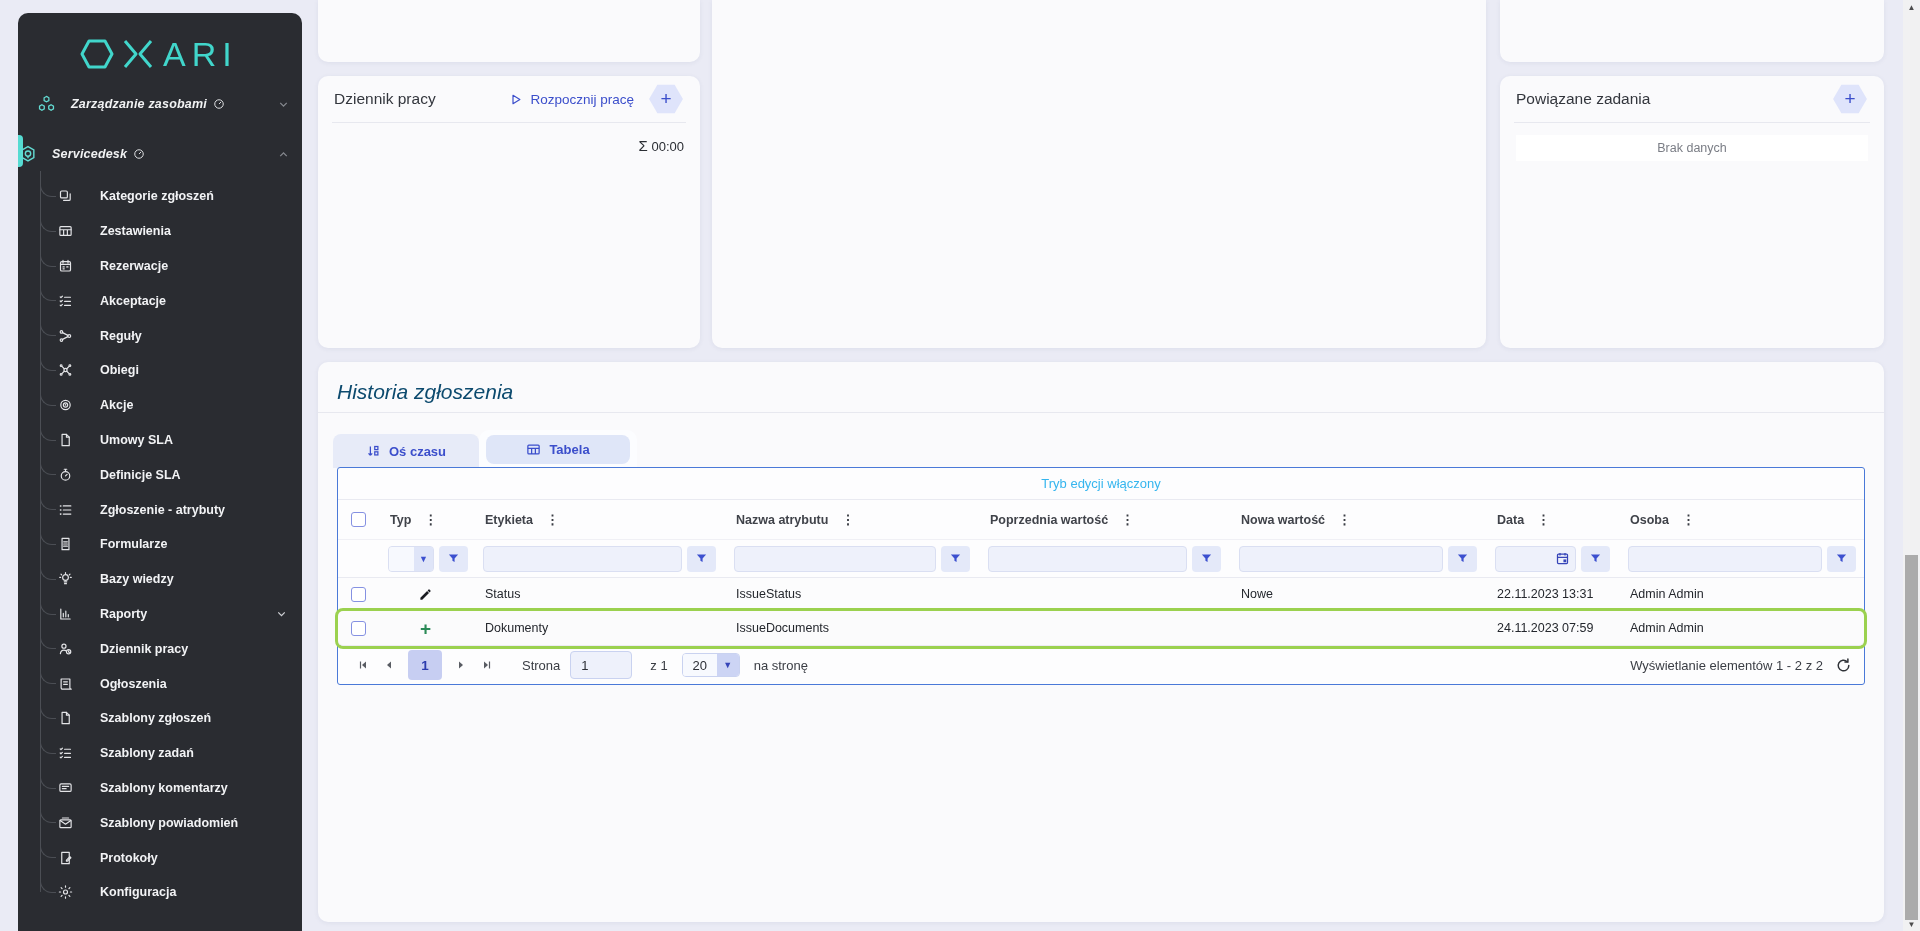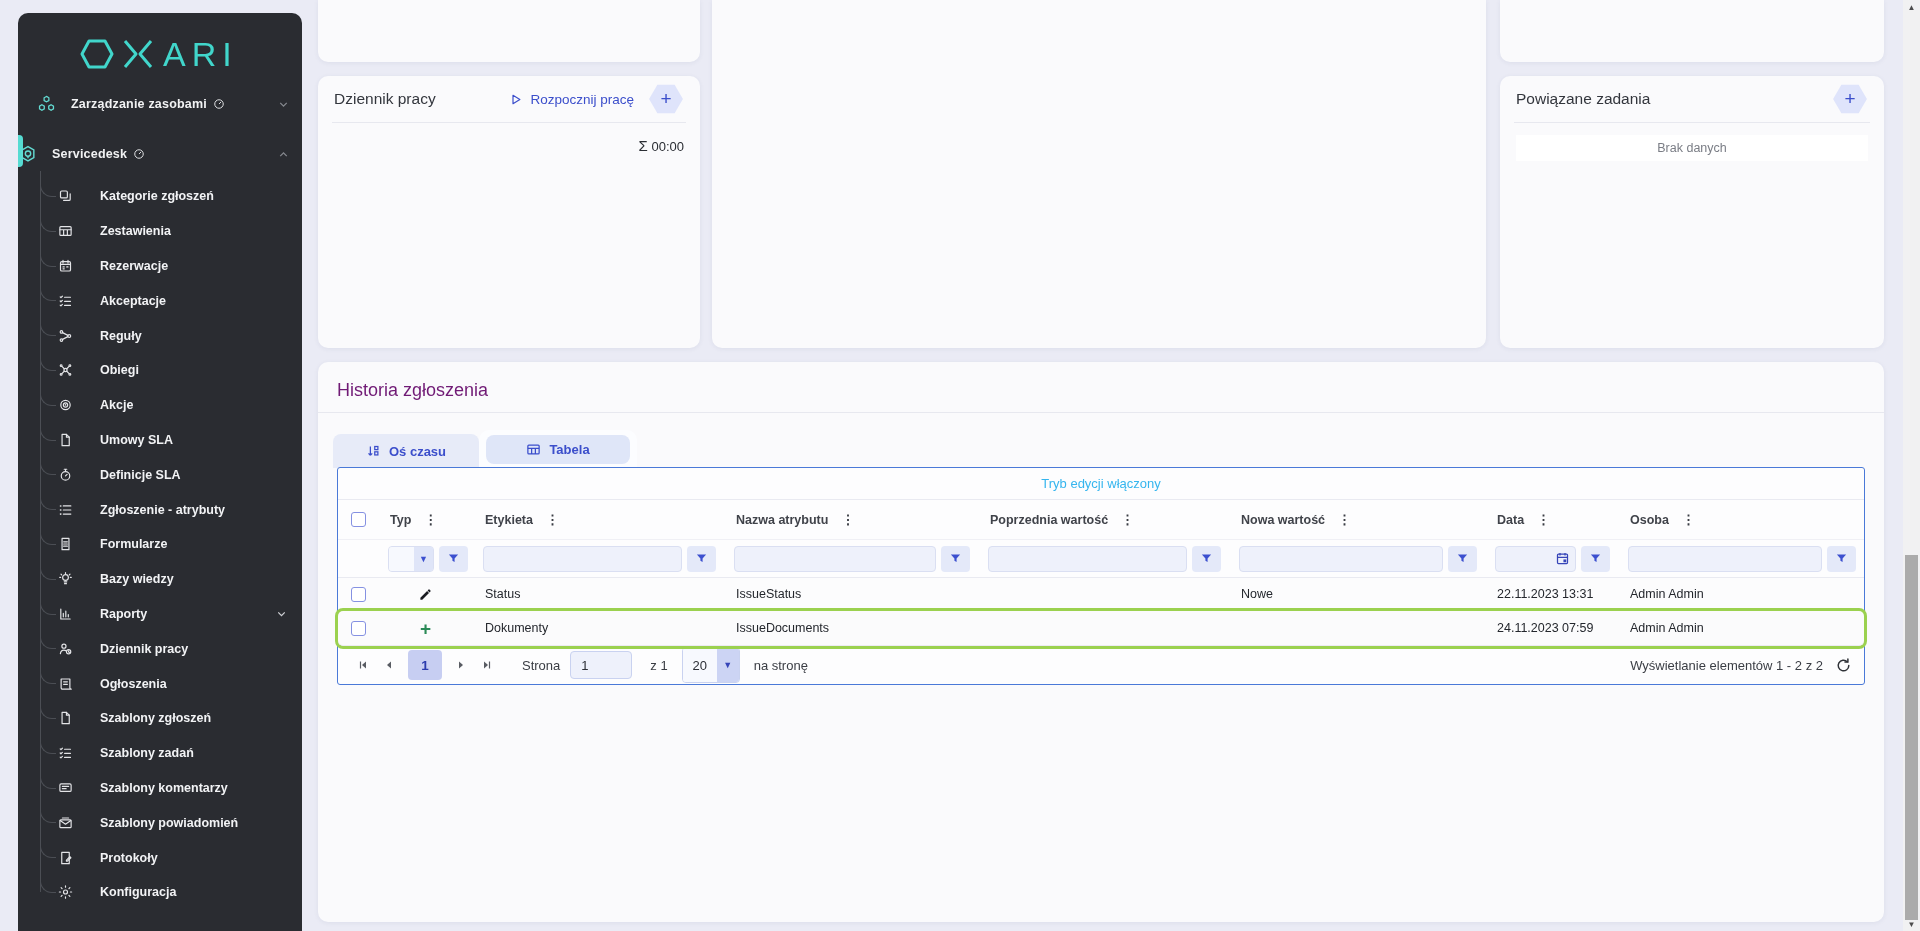--- a/index.html
+++ b/index.html
@@ -7,21 +7,21 @@
   body { background:#eaebf5; font-family:"Liberation Sans", sans-serif; position:relative; color:#2c2f36; }
 
   
   .sidebar { position:absolute; left:18px; top:13px; width:284px; height:918px;
              background:#2a2c31; border-radius:10px 10px 0 0; z-index:5; }
   .logo { position:absolute; top:20px; left:0; width:100%; text-align:center; }
   .side-section { position:absolute; left:0; width:100%; height:38px; display:flex; align-items:center; color:#f1f2f3; font-size:12.5px; font-weight:700; }
   .sec-1 { top:72px; padding-left:19px; }
   .sec-2 { top:122px; }
   .sec-icon { width:24px; display:flex; color:#63dcd3; }
-  .sec-label { margin-left:10px; letter-spacing:.2px; }
+  .sec-label { margin-left:10px; letter-spacing:.2px;font-style:italic; }
   .gauge { margin-left:6px; display:flex; color:#dfe1e3; }
   .s-chevR { position:absolute; right:12px; display:flex; color:#85888e; }
   .active-bar { position:absolute; left:0; top:122px; width:5px; height:32px; background:#56dbd2; border-radius:0 4px 4px 0; }
 
   .submenu { position:absolute; top:166px; left:0; right:0; }
   .submenu-line { position:absolute; left:22px; top:-6px; bottom:18px; border-left:1px solid #4b4e54; }
   .side-item { position:relative; height:34.8px; cursor:pointer; }
   .side-item::before { content:''; position:absolute; left:22px; top:-8px; width:15px; height:25px;
        border-left:1px solid #4b4e54; border-bottom:1px solid #4b4e54; border-bottom-left-radius:12px; }
   .side-item .s-icon { position:absolute; left:40px; top:50%; transform:translateY(-50%); display:flex; color:#e3e4e7; z-index:2; }
@@ -40,21 +40,21 @@
   .card-divider { border-bottom:1px solid #e7e8ef; margin:0 14px; }
   .hexbtn { width:36px; height:31px; background:#dfe4fb; color:#3b4ecb; font-size:19px; display:flex; align-items:center; justify-content:center;
             clip-path:polygon(26% 4%, 74% 4%, 97% 50%, 74% 96%, 26% 96%, 3% 50%); cursor:pointer; }
   .start-link { display:flex; align-items:center; gap:7px; color:#3b4ecb; font-size:13.5px; cursor:pointer; margin-left:auto; margin-right:14px; }
   .sum-row { text-align:right; padding:14px 16px 0 0; font-size:13px; color:#2a2d33; }
   .sum-row .sigma { font-size:15px; }
   .empty-strip { margin:12px 16px 0 16px; height:26px; background:#ffffff; display:flex; align-items:center; justify-content:center;
                  font-size:12.5px; color:#7a7d85; }
 
   
-  .hist-title { position:absolute; top:18px; left:19px; font-size:18px; color:#701a75; }
+  .hist-title { position:absolute; top:18px; left:19px; font-size:21px; color:#0c4a6e;font-style:italic; }
   .hist-divider { position:absolute; top:50px; left:0; right:0; border-bottom:1px solid #e7e8ef; }
   .tabs { position:absolute; top:68px; left:15px; display:flex; align-items:flex-end; }
   .tab-plain { width:146px; height:34px; background:#e7ebf8; border-radius:8px 8px 0 0; display:flex; align-items:center; justify-content:center;
                gap:8px; color:#3b4ecb; font-size:13px; font-weight:700; cursor:pointer; }
   .tab-activewrap { width:158px; height:38px; background:#fcfdff; border-radius:10px 10px 0 0; display:flex; align-items:center; justify-content:center; cursor:pointer; }
   .tab-activepill { width:144px; height:29px; background:#dfe6f8; border-radius:8px; display:flex; align-items:center; justify-content:center;
                     gap:8px; color:#3b4ecb; font-size:13px; font-weight:700; }
 
   .htable { position:absolute; top:105px; left:19px; width:1528px; border:1px solid #4a79d8; border-radius:3px; background:#fdfdfe; }
   .banner-row { height:32px; display:flex; align-items:center; justify-content:center; font-size:13px; color:#35b5ee; border-bottom:1px solid #e9eaf1; }
@@ -79,21 +79,21 @@
   .typecell { display:flex; justify-content:center; padding-left:0 !important; }
   .plus-glyph { color:#2b8a57; font-size:19px; font-weight:700; line-height:1; }
 
   .pager { height:38px; display:flex; align-items:center; padding:0 12px; font-size:13px; color:#3a3d44; }
   .nav-btn { width:26px; height:26px; border:none; background:transparent; display:flex; align-items:center; justify-content:center; cursor:pointer; color:#595c63; }
   .page-current { width:34px; height:30px; background:#c7cef2; border-radius:4px; display:flex; align-items:center; justify-content:center;
                   color:#2c3cae; font-weight:700; font-size:13.5px; margin:0 6px; cursor:pointer; }
   .strona { margin:0 10px 0 22px; }
   .page-input { width:62px; height:28px; background:#eef1fb; border:1px solid #c9d2f0; border-radius:4px; font-size:13px; padding:0 10px; outline:none; color:#2c2f36; }
   .zlabel { margin:0 14px 0 18px; }
-  .size-dd { width:58px; height:36px; border:1px solid #c9d2f0; border-radius:4px; display:flex; overflow:hidden; cursor:pointer; }
+  .size-dd { width:58px; height:24px; border:1px solid #c9d2f0; border-radius:4px; display:flex; overflow:hidden; cursor:pointer; }
   .size-dd .sz-left { flex:1; background:#f7f9fe; display:flex; align-items:center; justify-content:center; font-size:13px; color:#2c2f36; }
   .size-dd .sz-right { width:22px; background:#ccd4f4; display:flex; align-items:center; justify-content:center; color:#3645b8; font-size:9px; }
   .perpage { margin-left:14px; }
   .pager-right { margin-left:auto; display:flex; align-items:center; gap:12px; }
   .refresh { display:flex; cursor:pointer; }
 
   
   .scrollbar { position:absolute; right:0; top:0; width:17px; height:931px; background:#f1f1f2; z-index:6; }
   .sb-thumb { position:absolute; left:2px; width:13px; top:555px; height:365px; background:#ababab; cursor:pointer; }
   .sb-arrow { position:absolute; left:0; width:17px; height:14px; display:flex; align-items:center; justify-content:center; color:#4c4c4c; font-size:8px; cursor:pointer; }

